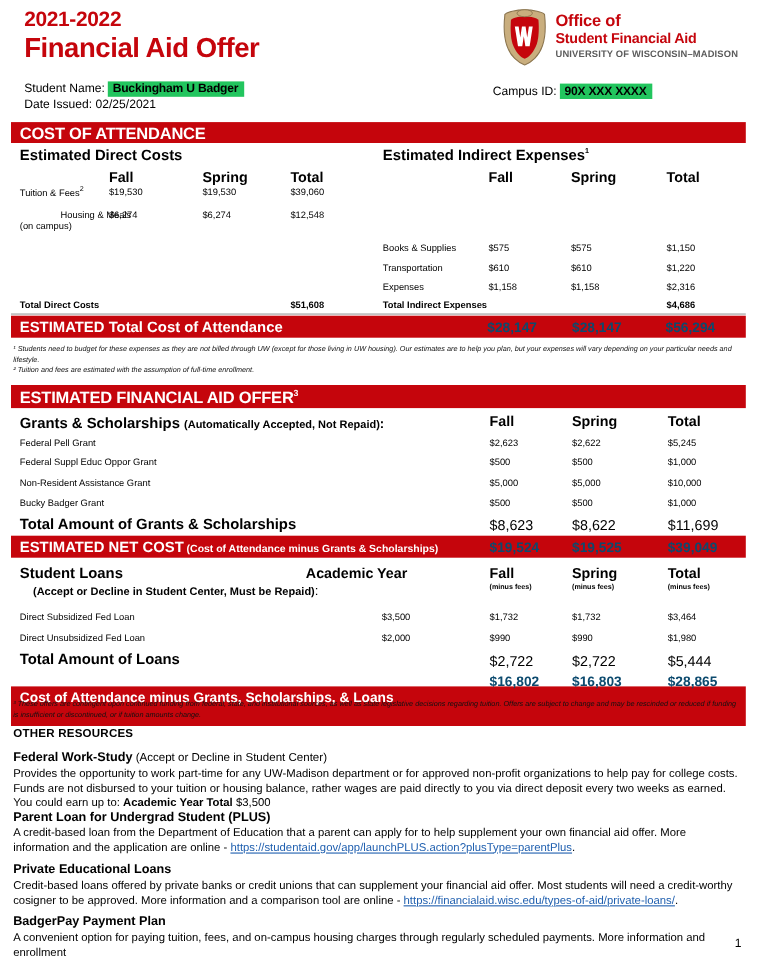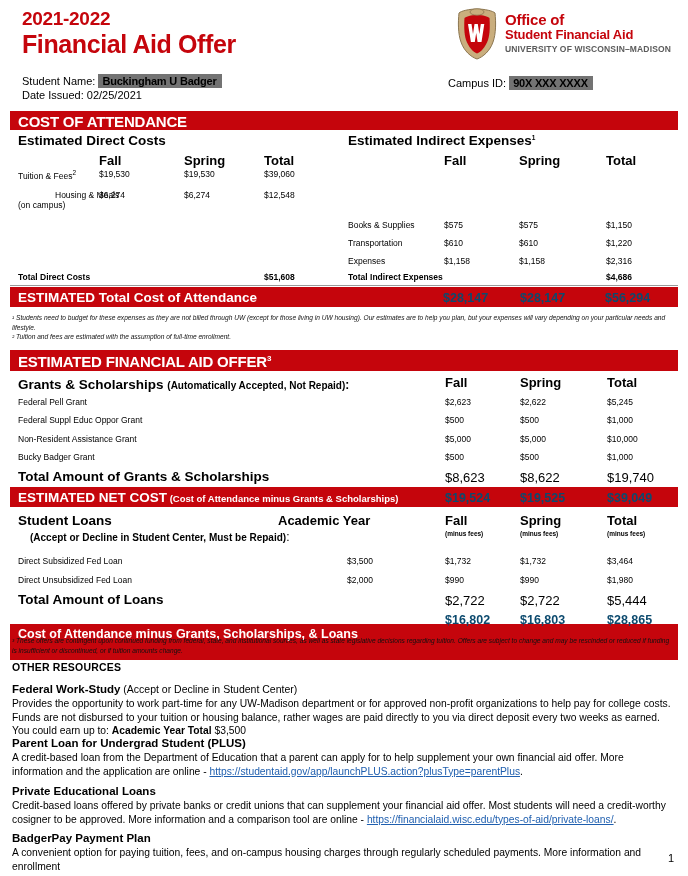--- a/index.html
+++ b/index.html
@@ -18,21 +18,21 @@
   .logo{position:absolute;left:455px;top:8px;width:230px;height:55px;}
   .crest{position:absolute;left:0;top:0;width:44px;height:52px;}
   .logo-txt{position:absolute;left:50px;top:4px;}
   .logo-l1{font-size:15px;font-weight:bold;color:#C5050C;line-height:15px;letter-spacing:-.2px;}
   .logo-l2{font-size:13px;font-weight:bold;color:#C5050C;line-height:16px;letter-spacing:-.2px;}
   .logo-l3{font-size:8.5px;font-weight:bold;color:#5B5B5B;letter-spacing:.15px;margin-top:1px;}
 
   .sname{position:absolute;left:22px;top:75px;font-size:11px;}
   .sdate{position:absolute;left:22px;top:89px;font-size:11px;}
   .cid{position:absolute;left:448px;top:77px;font-size:11px;}
-  .fill{background:#737373;font-weight:bold;padding:1px 5px 1px 4px;letter-spacing:-.2px;}
+  .fill{background:#22c55e;font-weight:bold;padding:1px 5px 1px 4px;letter-spacing:-.2px;}
 
   
   .bar{position:absolute;left:10px;width:668px;background:#C5050C;color:#fff;}
   .bar-t{position:absolute;left:8px;font-weight:bold;white-space:nowrap;}
   .bar-sub{font-size:9.5px;font-weight:bold;}
   .bar-v{position:absolute;font-weight:bold;font-size:12.5px;color:#0c4a6e;}
 
   .secttl{position:absolute;font-weight:bold;font-size:13.5px;}
   .rowlbl{position:absolute;font-size:8.5px;white-space:nowrap;}
   .colhd{position:absolute;font-weight:bold;font-size:13px;}
@@ -165,21 +165,21 @@
   <div class="val" style="left:607px;top:434px;">$10,000</div>
 
   <div class="rowlbl" style="left:18px;top:452px;">Bucky Badger Grant</div>
   <div class="val" style="left:445px;top:452px;">$500</div>
   <div class="val" style="left:520px;top:452px;">$500</div>
   <div class="val" style="left:607px;top:452px;">$1,000</div>
 
   <div class="secttl" style="left:18px;top:469px;">Total Amount of Grants &amp; Scholarships</div>
   <div class="bigtot" style="left:445px;top:470px;">$8,623</div>
   <div class="bigtot" style="left:520px;top:470px;">$8,622</div>
-  <div class="bigtot" style="left:607px;top:470px;">$19,740</div>
+  <div class="bigtot" style="left:607px;top:470px;">$11,699</div>
 
   <div class="bar" style="top:487px;height:20px;">
     <span class="bar-t" style="top:3px;font-size:13.5px;"><span>ESTIMATED NET COST</span><span class="bar-sub"> (Cost of Attendance minus Grants &amp; Scholarships)</span></span>
   </div>
   <div class="bar-v" style="left:445px;top:491px;">$19,524</div>
   <div class="bar-v" style="left:520px;top:491px;">$19,525</div>
   <div class="bar-v" style="left:607px;top:491px;">$39,049</div>
 
   <div class="secttl" style="left:18px;top:513px;">Student Loans</div>
   <div style="position:absolute;left:30px;top:530px;font-size:10px;font-weight:bold;"><span>(Accept or Decline in Student Center, Must be Repaid)</span><span style="font-weight:normal;font-size:12px;">:</span></div>

